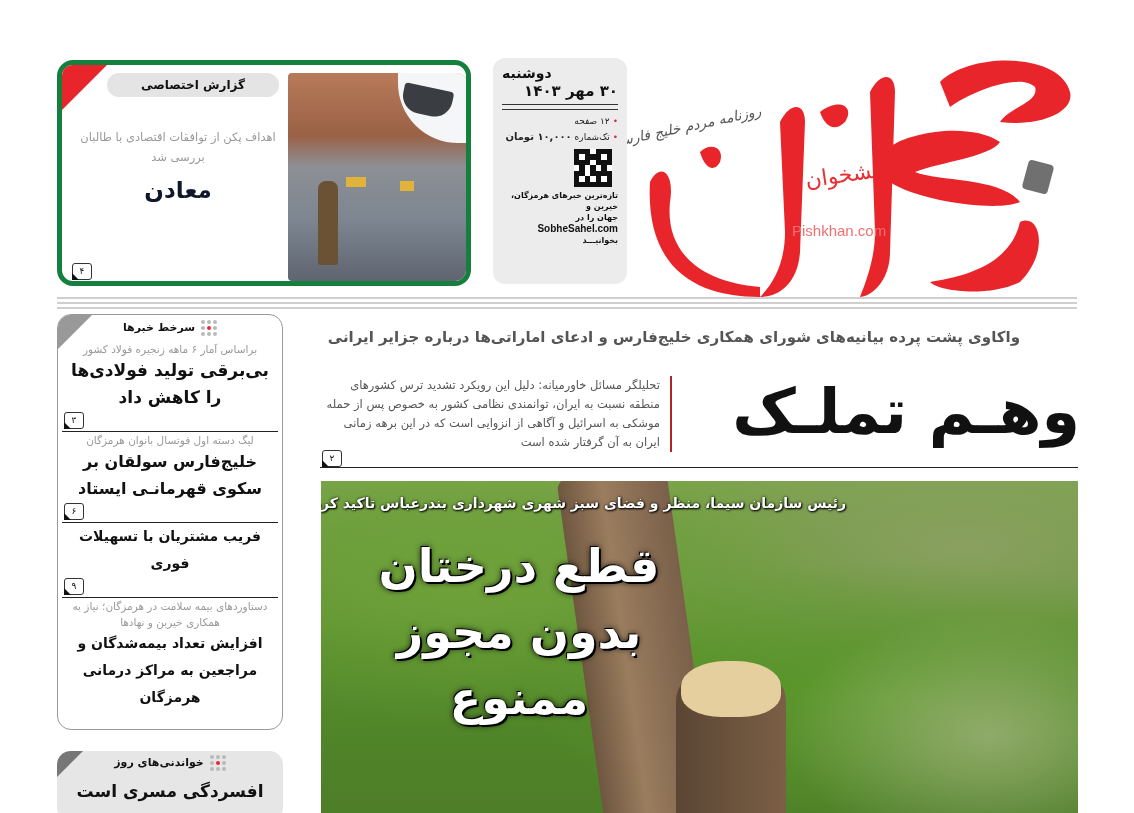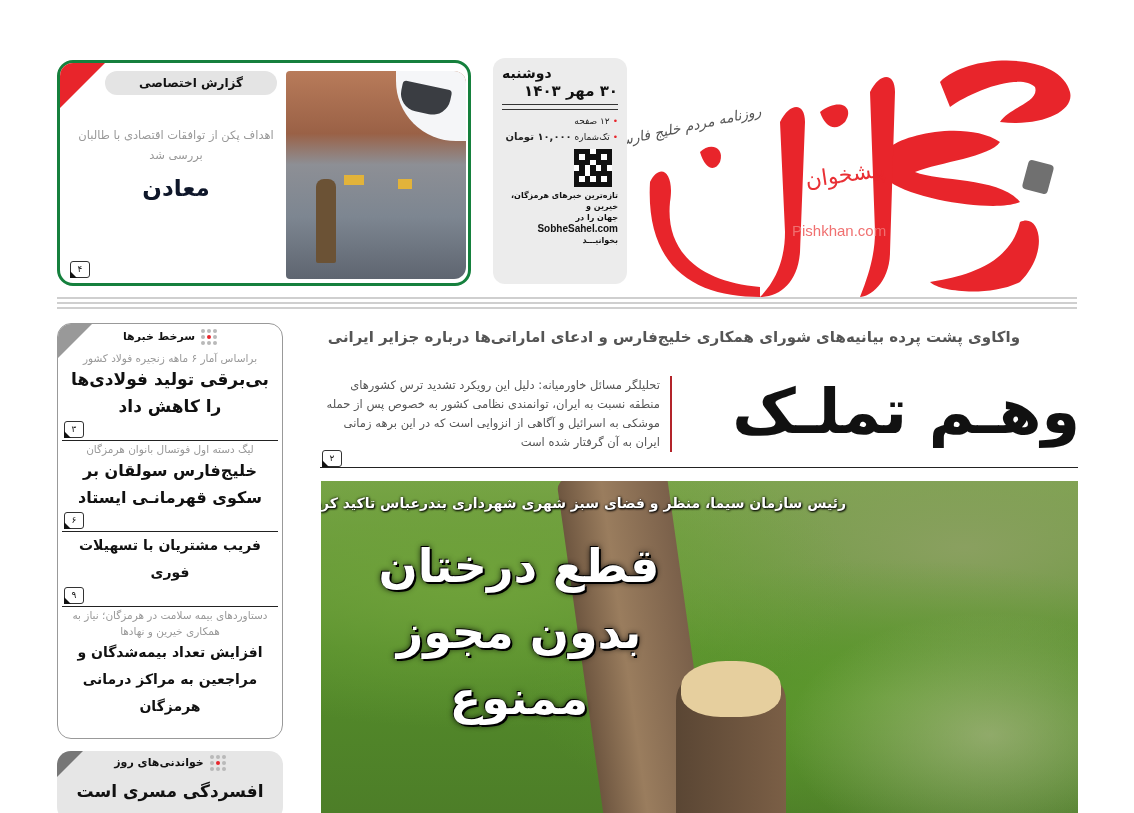--- a/index.html
+++ b/index.html
@@ -19,21 +19,21 @@
   .issue-box hr { border: none; border-top: 1px solid #333; margin: 4px 0; }
   .issue-box .meta { font-size: 9px; line-height: 15px; color: #222; }
   .issue-box .meta .dot { color: #e8252b; margin-left: 3px; }
   .issue-box .meta b { font-size: 10px; }
   .qr { width: 38px; height: 38px; margin: 4px 6px 3px auto; background: #fff; display: grid; grid-template-columns: repeat(7, 1fr); }
   .qr i { background: #111; }
   .qr i.w { background: #fff; }
   .issue-box .promo { font-size: 8px; font-weight: bold; line-height: 11px; text-align: right; }
   .issue-box .promo .site { font-family: "Liberation Sans", sans-serif; font-size: 10px; direction: ltr; display: inline-block; }
 
-  .report-card { position: absolute; left: 57px; top: 60px; width: 414px; height: 226px; border: 3px solid #15803d; border-radius: 16px; overflow: hidden; background: #fff; }
+  .report-card { position: absolute; left: 57px; top: 60px; width: 414px; height: 226px; border: 5px solid #15803d; border-radius: 16px; overflow: hidden; background: #fff; }
   .report-card .fold { position: absolute; left: 0; top: 0; width: 0; height: 0; border-top: 45px solid #e8252b; border-right: 45px solid transparent; }
   .report-card .tag { position: absolute; left: 45px; top: 8px; width: 172px; height: 24px; background: #e4e4e4; border-radius: 12px; font-size: 12px; font-weight: bold; text-align: center; line-height: 24px; }
   .report-card .photo { position: absolute; left: 226px; top: 8px; width: 180px; height: 208px; border-radius: 4px 12px 12px 4px; overflow: hidden; background: linear-gradient(180deg, #b87b5a 0%, #9a6146 30%, #8d8f95 45%, #7d8691 70%, #5e6570 100%); }
   .report-card .photo .sky { position: absolute; right: 0; top: 0; width: 70px; height: 70px; background: #f5f6f8; border-bottom-left-radius: 60px; }
   .report-card .photo .bucket { position: absolute; right: 16px; top: 14px; width: 50px; height: 28px; background: #3a3d42; border-radius: 4px 4px 18px 18px; transform: rotate(12deg); }
   .report-card .photo .dozer1 { position: absolute; left: 58px; top: 104px; width: 20px; height: 10px; background: #e2b33a; }
   .report-card .photo .dozer2 { position: absolute; left: 112px; top: 108px; width: 14px; height: 10px; background: #e2b33a; }
   .report-card .photo .boy { position: absolute; left: 30px; top: 108px; width: 20px; height: 84px; background: #6b5235; border-radius: 8px 8px 2px 2px; }
   .report-card .sub { position: absolute; left: 8px; top: 62px; width: 216px; font-size: 11.5px; color: #999; text-align: center; line-height: 20px; }
   .report-card .title { position: absolute; left: 6px; top: 108px; width: 220px; font-size: 23px; font-weight: bold; text-align: center; line-height: 34px; color: #0f172a; }
@@ -57,21 +57,21 @@
       radial-gradient(ellipse at 85% 20%, #8aa060 0%, transparent 40%),
       linear-gradient(180deg, #7aa44a 0%, #548c2a 50%, #4d7e28 100%); }
   .photo-story .trunk { position: absolute; left: 260px; top: -10px; width: 110px; height: 360px; background: linear-gradient(90deg, #6e5640, #9a7d5e 40%, #7a604a); transform: rotate(-8deg); border-radius: 10px; }
   .photo-story .stump { position: absolute; left: 355px; top: 190px; width: 110px; height: 160px; background: linear-gradient(90deg, #5a4634, #7b5f46); border-radius: 30px 30px 0 0; }
   .photo-story .cut { position: absolute; left: 360px; top: 180px; width: 100px; height: 56px; background: #e6cf9e; border-radius: 45% 45% 40% 40%; }
   .photo-story .path { position: absolute; left: 430px; top: 110px; width: 340px; height: 240px; background: radial-gradient(ellipse at 70% 60%, #c8c3a8 0%, transparent 60%); opacity: .5; }
   .photo-story .cap-kicker { position: absolute; right: 232px; top: 14px; font-size: 14px; font-weight: bold; color: #fff; text-shadow: 1px 1px 2px #000, 0 0 3px #000; white-space: nowrap; }
   .photo-story .cap-title { position: absolute; left: 8px; top: 52px; width: 380px; font-size: 46px; font-weight: bold; color: #fff; text-align: center; line-height: 66px; text-shadow: 2px 2px 0 #000, -1px -1px 0 #000, 0 0 6px #000; }
 
   
-  .headlines-box { position: absolute; left: 57px; top: 323px; width: 226px; height: 416px; border: 1px solid #999; border-radius: 14px; background: #fff; overflow: hidden; }
+  .headlines-box { position: absolute; left: 57px; top: 314px; width: 226px; height: 416px; border: 1px solid #999; border-radius: 14px; background: #fff; overflow: hidden; }
   .headlines-box .fold { position: absolute; left: 0; top: 0; border-top: 34px solid #999; border-right: 34px solid transparent; }
   .box-header { text-align: center; font-size: 11px; font-weight: bold; height: 26px; line-height: 26px; }
   .dots { display: inline-grid; grid-template-columns: repeat(3, 4px); gap: 2px; vertical-align: middle; margin-left: 6px; }
   .dots i { width: 4px; height: 4px; background: #b9b9b9; border-radius: 50%; }
   .dots i.r { background: #e8252b; }
   .news-item { position: relative; text-align: center; border-bottom: 1px solid #222; margin: 0 4px; }
   .news-item:last-child { border-bottom: none; }
   .news-item .s { font-size: 10.5px; color: #999; line-height: 16px; }
   .news-item .t { font-size: 16px; font-weight: bold; line-height: 27px; color: #111; }
   .news-item .t.sm { font-size: 14px; }

